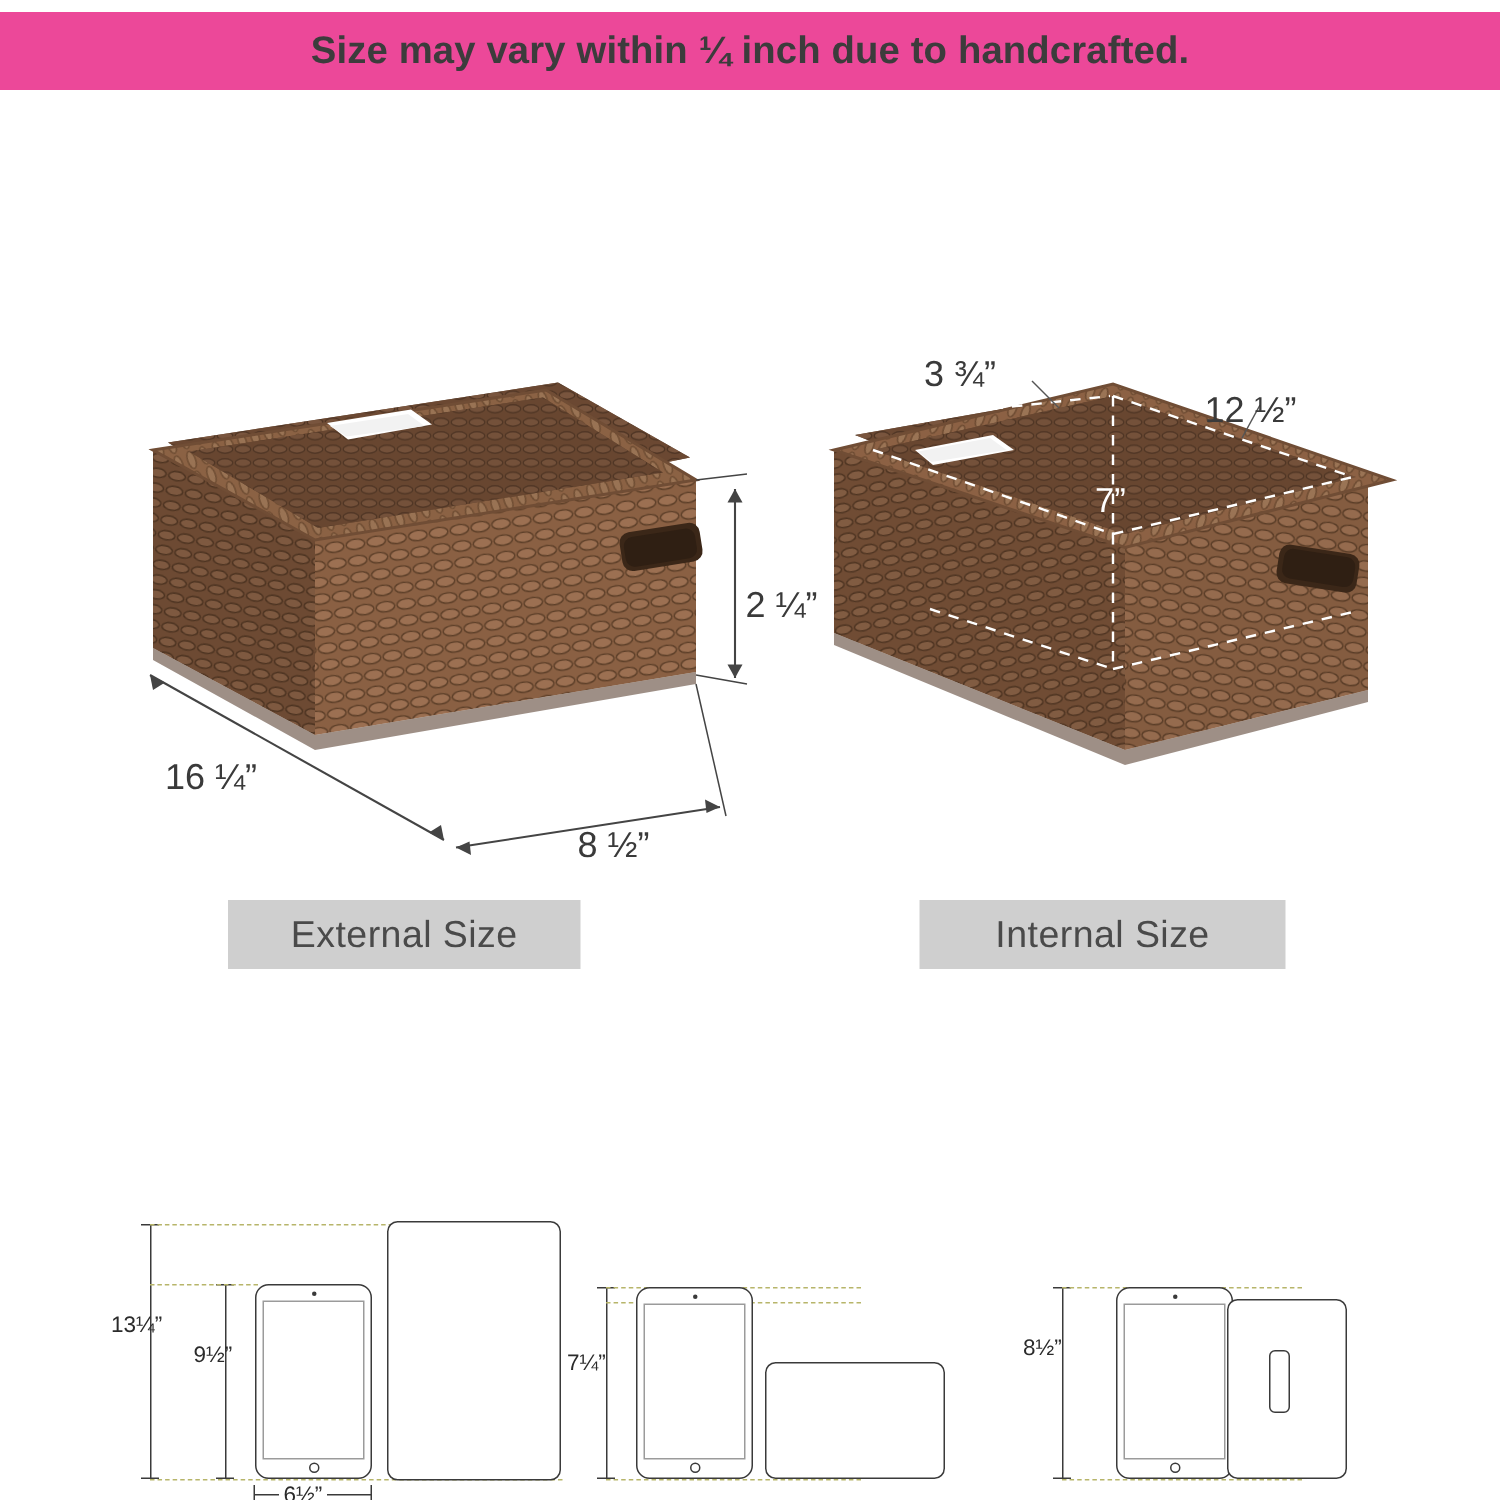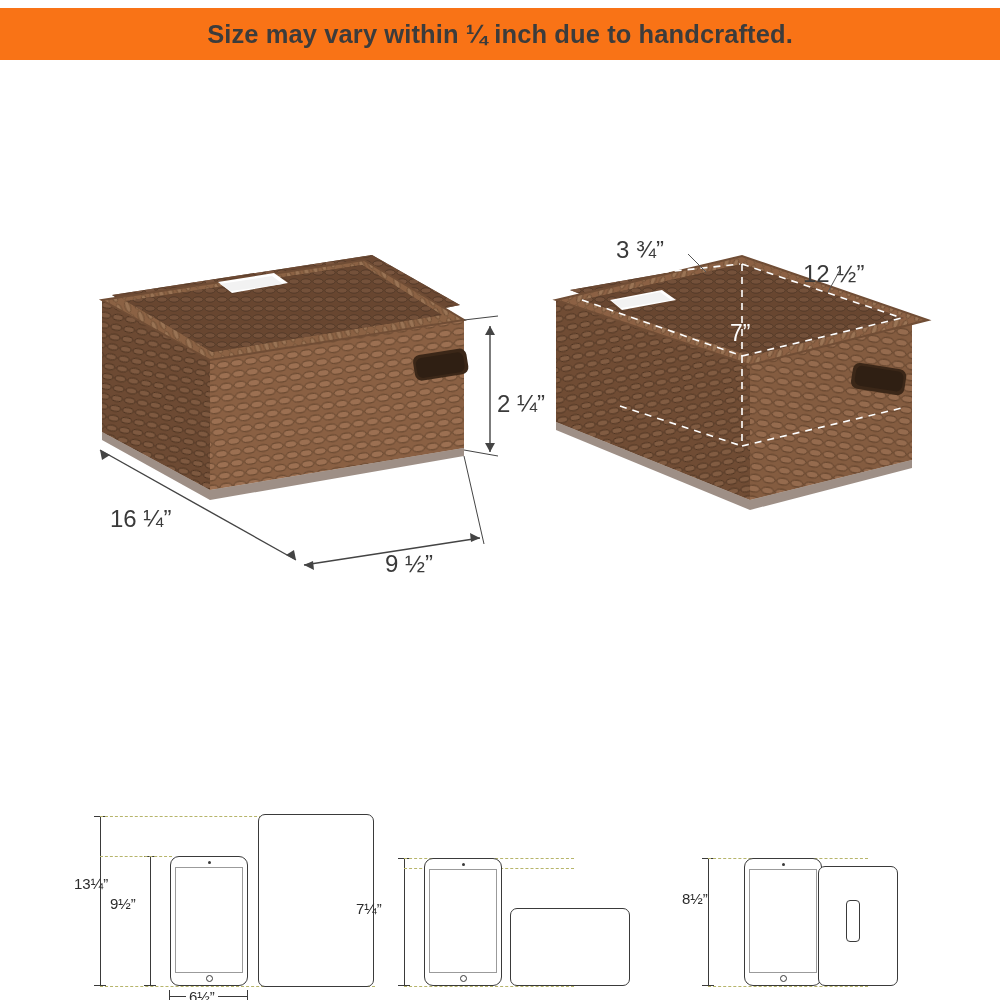--- a/index.html
+++ b/index.html
@@ -16,21 +16,21 @@
     overflow: hidden;
   }
 
   
   .banner {
     position: absolute;
     left: 0;
     top: 8px;
     width: 1000px;
     height: 52px;
-    background: #f97316;
+    background: #ec4899;
     display: flex;
     align-items: center;
     justify-content: center;
   }
   .banner-text {
     font-size: 25.5px;
     font-weight: bold;
     color: #3c3c3c;
     letter-spacing: 0.1px;
     white-space: nowrap;
@@ -215,21 +215,21 @@
     <path d="M236,400 l-2,-10 l-8,5 z" fill="#444"></path>
 
     <line x1="244" y1="405" x2="420" y2="378" stroke="#444" stroke-width="1.4"></line>
     <path d="M244,405 l9,-4 l1,9 z" fill="#444"></path>
     <path d="M420,378 l-9,4 l-1,-9 z" fill="#444"></path>
     <line x1="404" y1="296" x2="424" y2="384" stroke="#444" stroke-width="1"></line>
   </svg>
 
   <div class="dim big" style="left:497px; top:330px;">2 ¼”</div>
   <div class="dim big" style="left:110px; top:445px;">16 ¼”</div>
-  <div class="dim big" style="left:385px; top:490px;">9 ½”</div>
+  <div class="dim big" style="left:385px; top:490px;">8 ½”</div>
 
   <svg width="460" height="460" viewBox="0 0 460 460" style="position:absolute;left:510px;top:100px;">
     <defs>
       <pattern id="weaveFrontR" width="14" height="11" patternUnits="userSpaceOnUse" patternTransform="rotate(8)">
         <rect width="14" height="11" fill="#8a6043"></rect>
         <ellipse cx="7" cy="5.5" rx="6.2" ry="3.4" fill="#9c7052" stroke="#5e4029" stroke-width="1"></ellipse>
       </pattern>
       <pattern id="weaveSideR" width="13" height="10" patternUnits="userSpaceOnUse" patternTransform="rotate(-10)">
         <rect width="13" height="10" fill="#7a5339"></rect>
         <ellipse cx="6.5" cy="5" rx="5.6" ry="3" fill="#8d6448" stroke="#543824" stroke-width="1"></ellipse>
@@ -283,33 +283,39 @@
     <line x1="232" y1="286" x2="392" y2="248" stroke="#ffffff" stroke-width="1.6" stroke-dasharray="7,6"></line>
 
     <line x1="178" y1="94" x2="196" y2="112" stroke="#555" stroke-width="1"></line>
     <line x1="330" y1="110" x2="318" y2="132" stroke="#555" stroke-width="1"></line>
   </svg>
 
   <div class="dim big" style="left:616px; top:176px;">3 ¾”</div>
   <div class="dim big" style="left:803px; top:200px;">12 ½”</div>
   <div class="dim white" style="left:730px; top:260px; font-size:23px;">7”</div>
 
+  <div class="chip" style="left:152px; top:540px; width:235px; height:46px;">
+    <span>External Size</span>
+  </div>
+  <div class="chip" style="left:613px; top:540px; width:244px; height:46px;">
+    <span>Internal Size</span>
+  </div>
 </div>
 
 <div class="compare">
 
   <div class="meas-v" style="left:100px; top:26px; height:170px;"></div>
   <div class="tick" style="left:94px; top:26px; width:12px; height:1.4px;"></div>
   <div class="tick" style="left:94px; top:195px; width:12px; height:1.4px;"></div>
   <div class="cmp-label" style="left:74px; top:85px;">13¼”</div>
 
   <div class="meas-v" style="left:150px; top:66px; height:130px;"></div>
   <div class="tick" style="left:144px; top:66px; width:12px; height:1.4px;"></div>
   <div class="tick" style="left:144px; top:195px; width:12px; height:1.4px;"></div>
-  <div class="cmp-label" style="left:110px; top:105px;">9½”</div>
+  <div class="cmp-label" style="left:129px; top:105px;">9½”</div>
 
   <div class="guide-h" style="left:100px; top:26px; width:172px;"></div>
   <div class="guide-h" style="left:100px; top:66px; width:72px;"></div>
   <div class="guide-h" style="left:100px; top:196px; width:275px;"></div>
 
   <div class="tablet" style="left:170px; top:66px; width:78px; height:130px;">
     <div class="cam"></div>
     <div class="screen"></div>
     <div class="home"></div>
   </div>
@@ -317,21 +323,21 @@
   <div class="box-outline" style="left:258px; top:24px; width:116px; height:173px;"></div>
 
   <div class="meas-h" style="left:170px; top:206px; width:78px;"></div>
   <div class="tick" style="left:169px; top:200px; width:1.4px; height:12px;"></div>
   <div class="tick" style="left:247px; top:200px; width:1.4px; height:12px;"></div>
   <div class="cmp-label" style="left:186px; top:198px; background:#fff; padding:0 3px;">6½”</div>
 
   <div class="meas-v" style="left:404px; top:68px; height:128px;"></div>
   <div class="tick" style="left:398px; top:68px; width:12px; height:1.4px;"></div>
   <div class="tick" style="left:398px; top:195px; width:12px; height:1.4px;"></div>
-  <div class="cmp-label" style="left:356px; top:110px;">7¼”</div>
+  <div class="cmp-label" style="left:378px; top:110px;">7¼”</div>
 
   <div class="guide-h" style="left:404px; top:68px; width:170px;"></div>
   <div class="guide-h" style="left:404px; top:78px; width:170px;"></div>
   <div class="guide-h" style="left:404px; top:196px; width:170px;"></div>
 
   <div class="tablet" style="left:424px; top:68px; width:78px; height:128px;">
     <div class="cam"></div>
     <div class="screen"></div>
     <div class="home"></div>
   </div>

